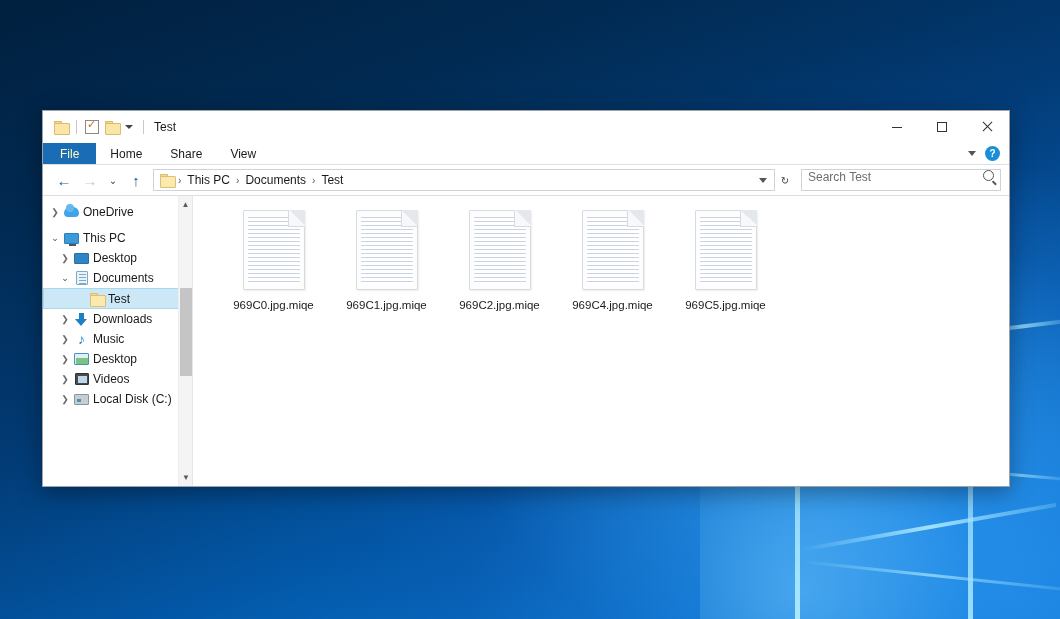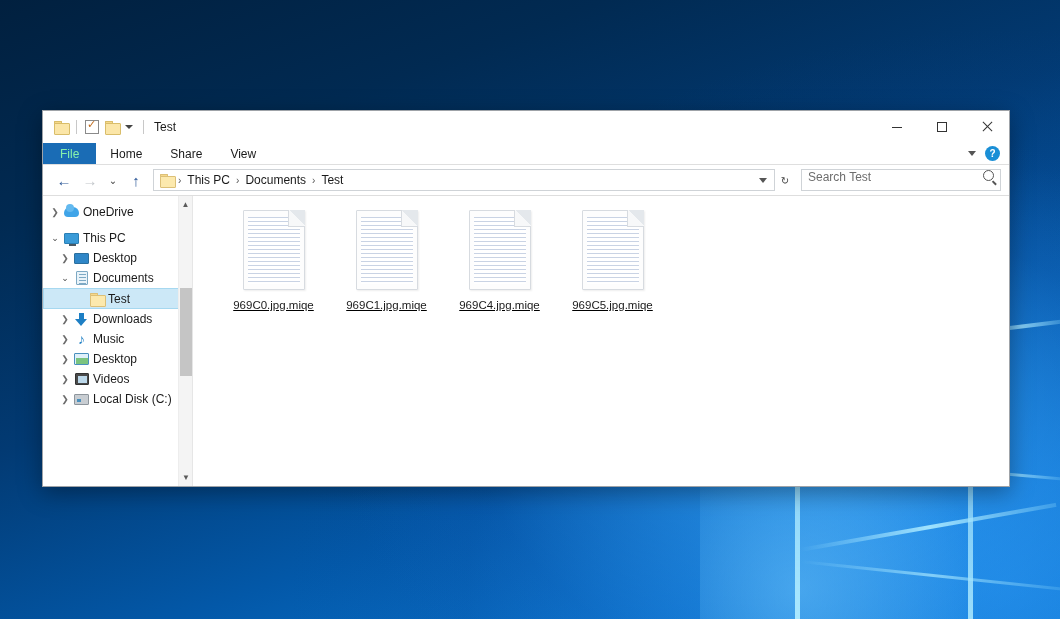--- a/index.html
+++ b/index.html
@@ -55,21 +55,21 @@
   .winbtn { width:45px; height:32px; display:flex; align-items:center; justify-content:center; color:#333; font-size:12px; }
   .gl-min { width:10px; height:1px; background:#333; }
   .gl-max { width:10px; height:10px; border:1px solid #333; }
   .gl-close { position:relative; width:12px; height:12px; }
   .gl-close::before,.gl-close::after { content:""; position:absolute; left:0; top:5px; width:13px; height:1px; background:#333; }
   .gl-close::before { transform:rotate(45deg); } .gl-close::after { transform:rotate(-45deg); }
 
   
   .ribbon { height:22px; display:flex; align-items:stretch; background:#fff; border-bottom:1px solid #dfdfdf; flex:0 0 auto; }
   .tab { padding:0 14px; display:flex; align-items:center; font-size:12px; color:#1a1a1a; }
-  .tab.file { background:#1a6cb5; color:#86efac; padding:0 17px; }
+  .tab.file { background:#1a6cb5; color:#fef9c3; padding:0 17px; }
   .ribbon-right { margin-left:auto; display:flex; align-items:center; gap:9px; padding-right:9px; }
   .chev-sm { width:0;height:0;border-left:4px solid transparent;border-right:4px solid transparent;border-top:5px solid #555; }
   .help-ico { width:15px;height:15px;border-radius:50%;background:#1a8fd6;color:#fff;font-size:10px;font-weight:bold;display:flex;align-items:center;justify-content:center; }
 
   
   .addrbar { height:30px; display:flex; align-items:center; gap:0; padding:0 8px; background:#fff; flex:0 0 auto; }
   .navbtn { width:26px;height:24px;display:flex;align-items:center;justify-content:center;color:#2b5797;font-size:15px; }
   .navbtn.dim { color:#c2c6ca; }
   .navbtn.small { width:20px; color:#444; font-size:10px; }
   .navbtn.up { color:#2b5797; font-size:15px; }
@@ -115,21 +115,21 @@
   .ic-disk { width:15px;height:11px;background:#c8cdd2;border:1px solid #8d959c;border-radius:1px;position:relative;}
   .ic-disk::after{content:"";position:absolute;left:2px;bottom:2px;width:4px;height:3px;background:#4a90bd;}
 
   
   .nav-scroll { position:absolute; right:0; top:0; width:14px; height:100%; background:#f4f4f4; border-left:1px solid #ededed; }
   .ns-arrow { height:17px; display:flex; align-items:center; justify-content:center; color:#5a5a5a; font-size:8px; }
   .ns-thumb { position:absolute; left:1px; top:92px; width:12px; height:88px; background:#c5c5c5; }
 
   
   .filepane { flex:1 1 auto; background:#fff; position:relative; padding:14px 0 0 24px; }
-  .filegrid { display:flex; flex-wrap:wrap; gap:0;text-decoration:underline; }
+  .filegrid { display:flex; flex-wrap:wrap; gap:0; }
   .fileitem { width:113px; display:flex; flex-direction:column; align-items:center; }
   .doc-ico { width:62px; height:80px; position:relative; }
   .doc-page { position:absolute; inset:0; background:#fdfdfd; border:1px solid #d7dbe0; border-radius:1px;
     box-shadow: 1px 1px 2px rgba(0,0,0,0.07); }
   .doc-lines { position:absolute; left:5px; top:7px; right:5px; bottom:6px;
     background: repeating-linear-gradient(180deg, #c9d3e4 0px, #c9d3e4 1px, #ffffff 1px, #ffffff 4px); }
   .doc-fold { position:absolute; right:0; top:0; width:17px; height:17px;
     background: linear-gradient(225deg, #e4e8ec 0%, #e4e8ec 50%, #f7f8f9 50%);
     border-left:1px solid #d7dbe0; border-bottom:1px solid #d7dbe0; }
   .doc-fold-cover { position:absolute; right:0; top:0; width:17px; height:17px; background:#fff;
@@ -320,20 +320,29 @@
             </div>
             <div class="fname">969C1.jpg.miqe</div>
           </div>
           <div class="fileitem">
             <div class="doc-ico">
               <div class="doc-page"></div>
                 <div class="doc-lines"></div>
               <div class="doc-fold-cover"></div>
                 <div class="doc-fold"></div>
             </div>
+            <div class="fname">969C2.jpg.miqe</div>
+          </div>
+          <div class="fileitem">
+            <div class="doc-ico">
+              <div class="doc-page"></div>
+                <div class="doc-lines"></div>
+              <div class="doc-fold-cover"></div>
+                <div class="doc-fold"></div>
+            </div>
             <div class="fname">969C4.jpg.miqe</div>
           </div>
           <div class="fileitem">
             <div class="doc-ico">
               <div class="doc-page"></div>
                 <div class="doc-lines"></div>
               <div class="doc-fold-cover"></div>
                 <div class="doc-fold"></div>
             </div>
             <div class="fname">969C5.jpg.miqe</div>

